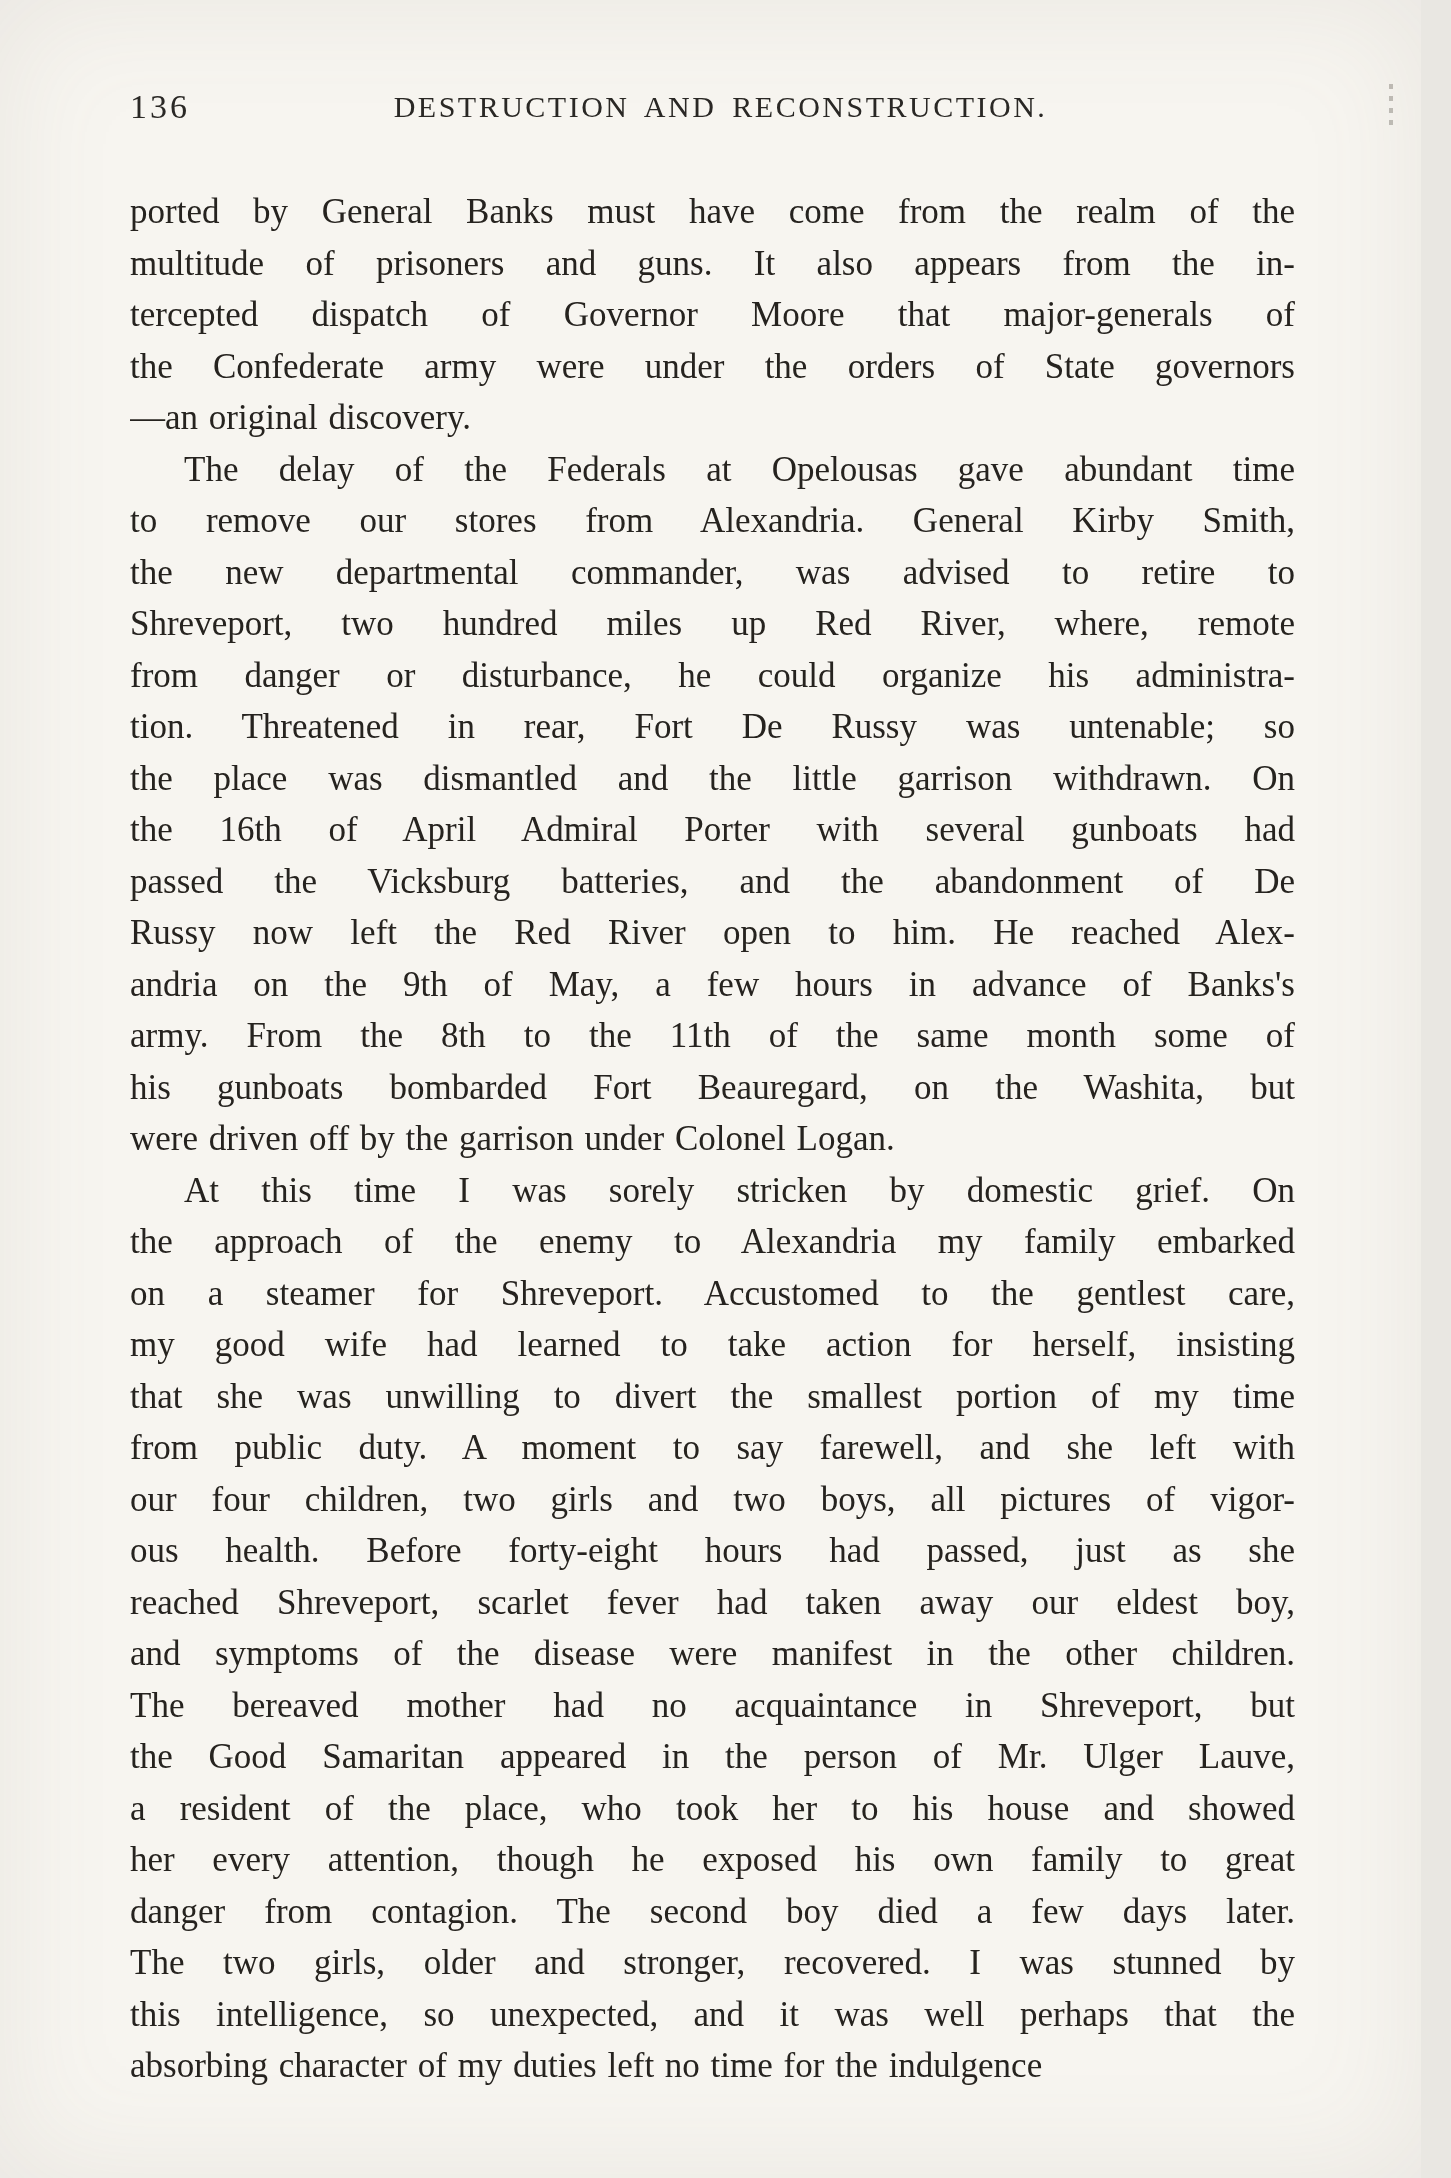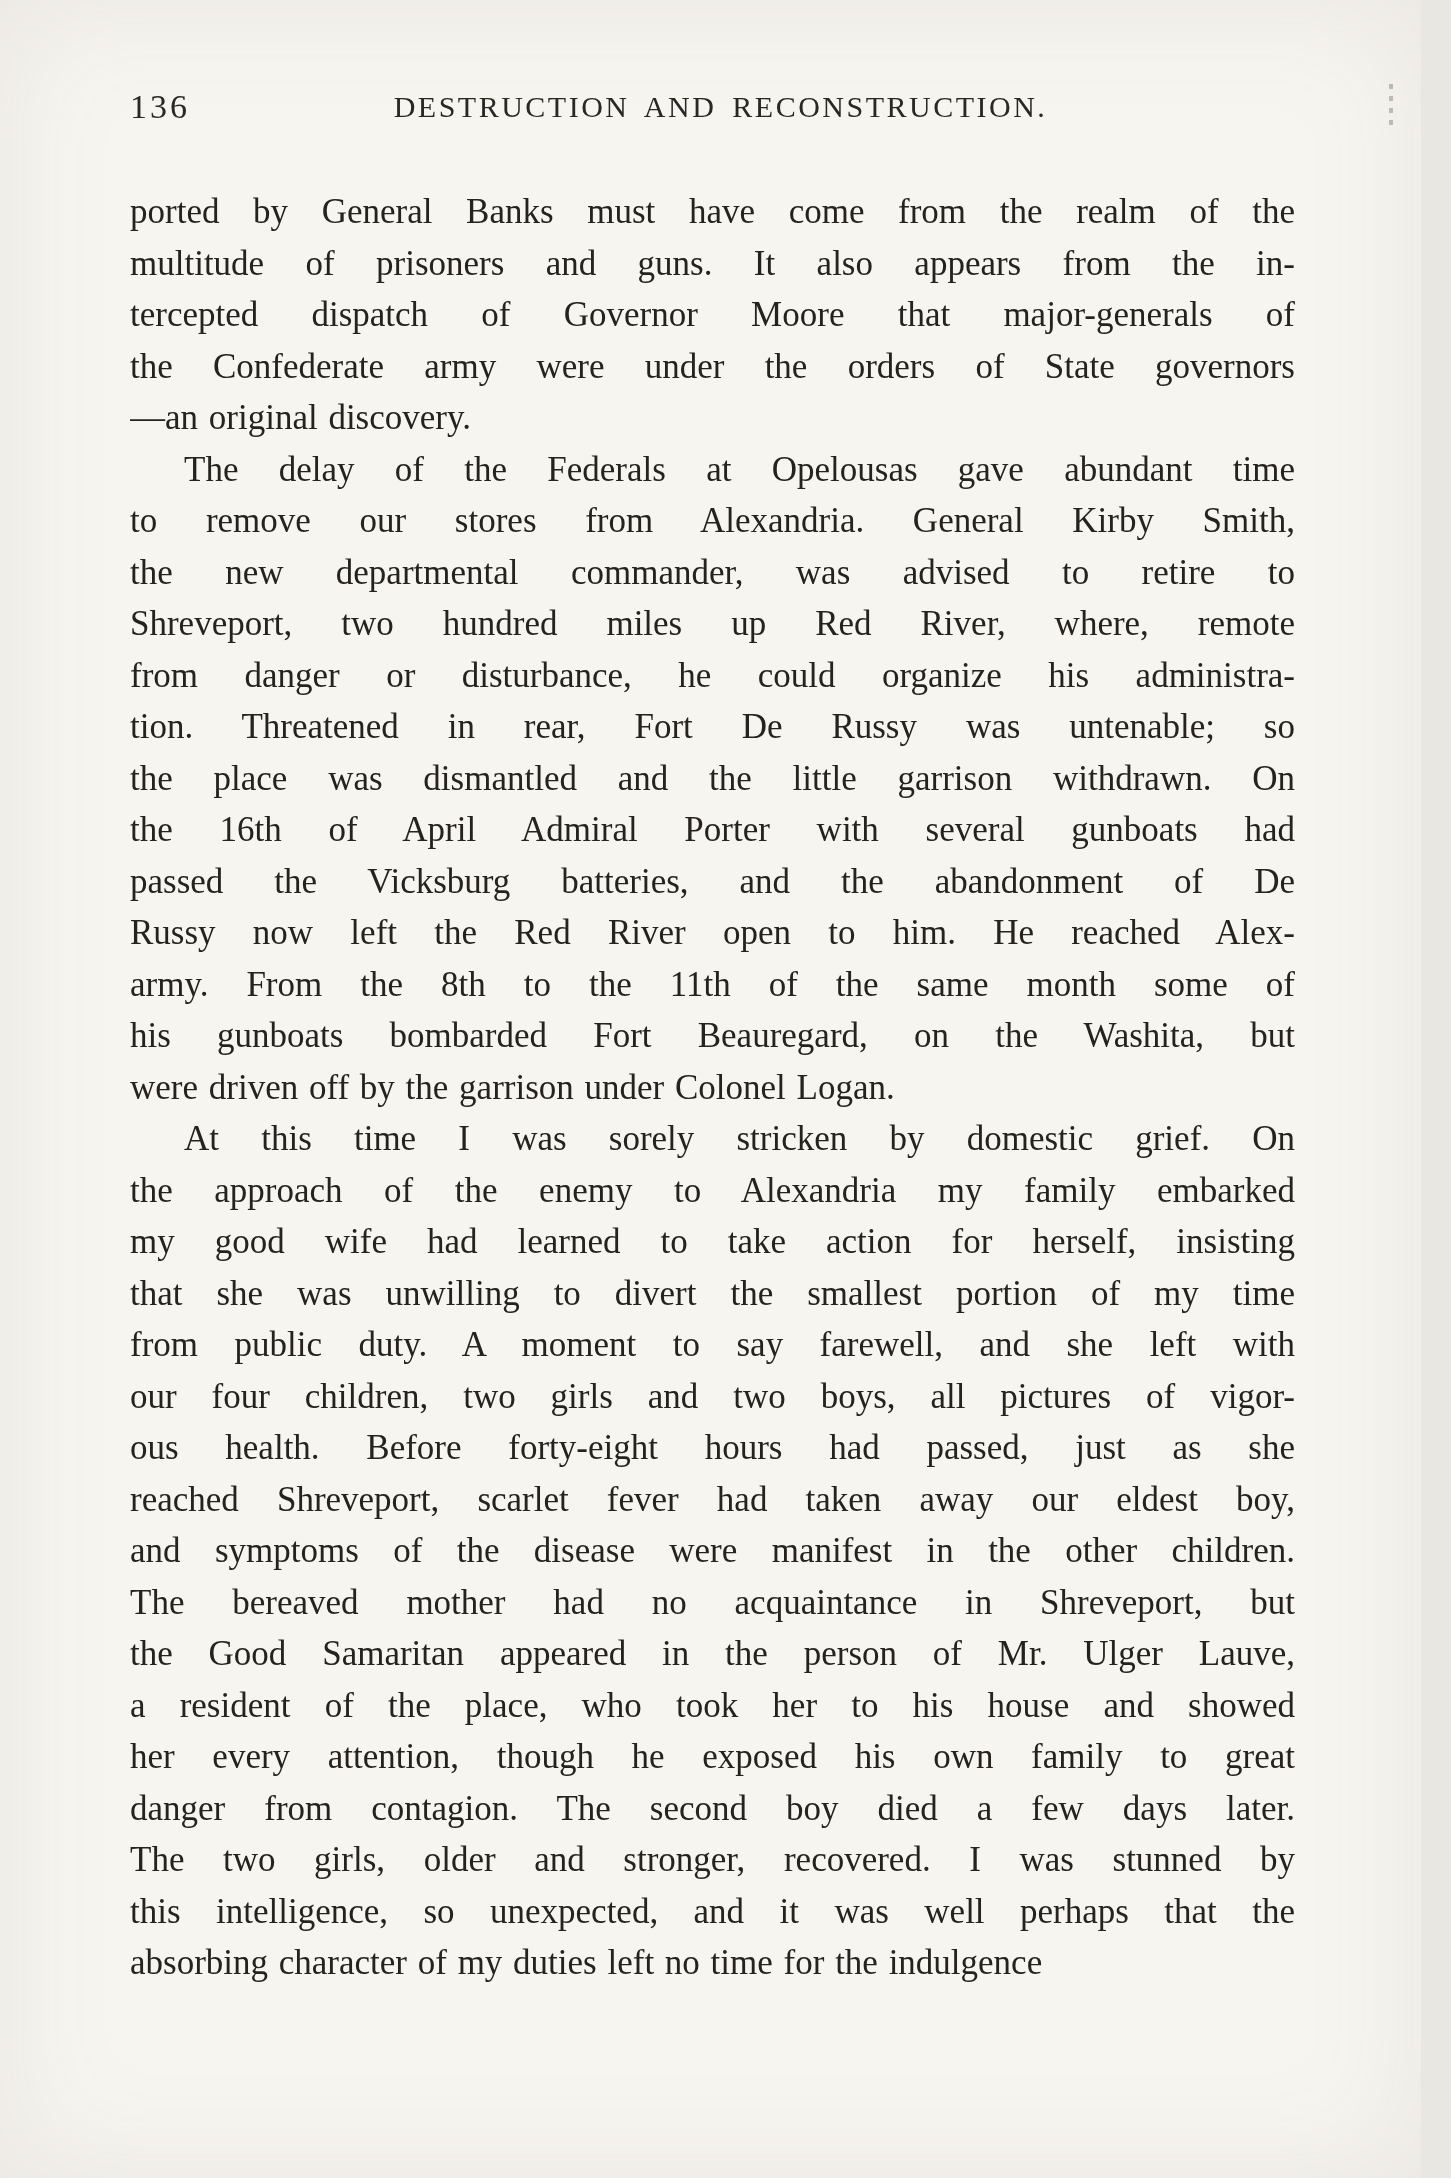--- a/index.html
+++ b/index.html
@@ -112,27 +112,29 @@
         <div class="line first-indent">The delay of the Federals at Opelousas gave abundant time</div>
         <div class="line">to remove our stores from Alexandria. General Kirby Smith,</div>
         <div class="line">the new departmental commander, was advised to retire to</div>
         <div class="line">Shreveport, two hundred miles up Red River, where, remote</div>
         <div class="line">from danger or disturbance, he could organize his administra-</div>
         <div class="line">tion. Threatened in rear, Fort De Russy was untenable; so</div>
         <div class="line">the place was dismantled and the little garrison withdrawn. On</div>
         <div class="line">the 16th of April Admiral Porter with several gunboats had</div>
         <div class="line">passed the Vicksburg batteries, and the abandonment of De</div>
         <div class="line">Russy now left the Red River open to him. He reached Alex-</div>
+        <div class="line">andria on the 9th of May, a few hours in advance of Banks's</div>
         <div class="line">army. From the 8th to the 11th of the same month some of</div>
         <div class="line">his gunboats bombarded Fort Beauregard, on the Washita, but</div>
         <div class="line last">were driven off by the garrison under Colonel Logan.</div>
       </div>
       <div class="paragraph">
         <div class="line first-indent">At this time I was sorely stricken by domestic grief. On</div>
         <div class="line">the approach of the enemy to Alexandria my family embarked</div>
+        <div class="line">on a steamer for Shreveport. Accustomed to the gentlest care,</div>
         <div class="line">my good wife had learned to take action for herself, insisting</div>
         <div class="line">that she was unwilling to divert the smallest portion of my time</div>
         <div class="line">from public duty. A moment to say farewell, and she left with</div>
         <div class="line">our four children, two girls and two boys, all pictures of vigor-</div>
         <div class="line">ous health. Before forty-eight hours had passed, just as she</div>
         <div class="line">reached Shreveport, scarlet fever had taken away our eldest boy,</div>
         <div class="line">and symptoms of the disease were manifest in the other children.</div>
         <div class="line">The bereaved mother had no acquaintance in Shreveport, but</div>
         <div class="line">the Good Samaritan appeared in the person of Mr. Ulger Lauve,</div>
         <div class="line">a resident of the place, who took her to his house and showed</div>

